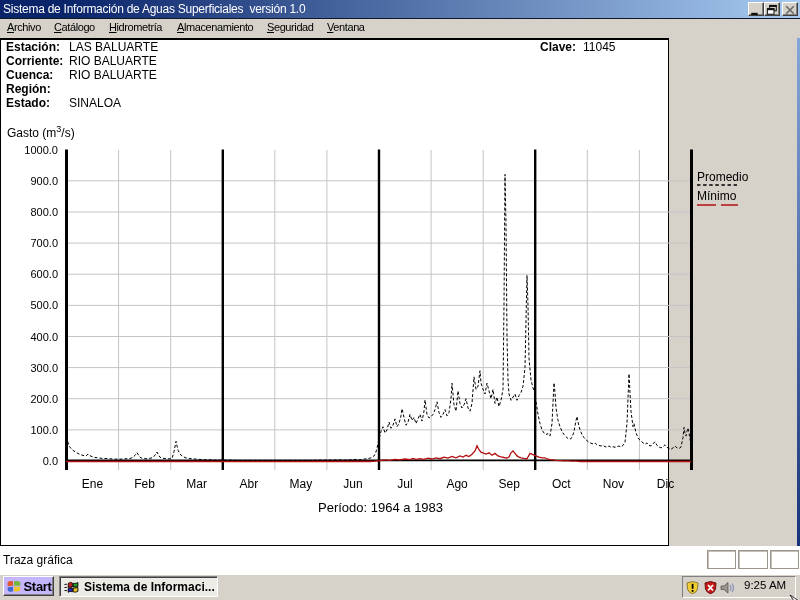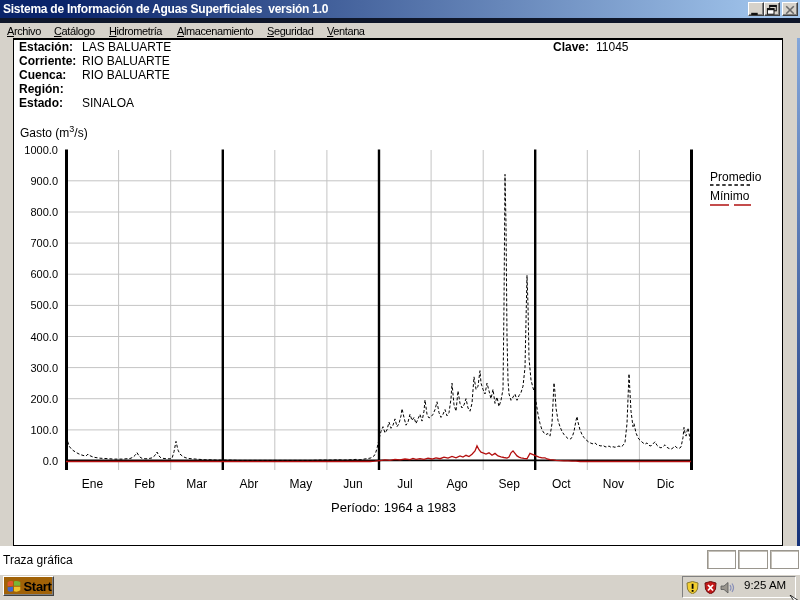--- a/index.html
+++ b/index.html
@@ -1,29 +1,29 @@
 <!DOCTYPE html>
 <html><head><meta charset="utf-8"><title>SIAS</title><style>
 *{margin:0;padding:0;box-sizing:border-box}
 html,body{width:800px;height:600px;overflow:hidden;font-family:"Liberation Sans",sans-serif}
 .screen{position:relative;width:800px;height:600px;background:#d6d2ca}
 .abs{position:absolute}
-.titlebar{left:0;top:0;width:800px;height:18px;background:linear-gradient(90deg,#0a246a 0%,#0a246a 8%,#a6caf0 100%);color:#fff;font-weight:bold;font-size:12px;letter-spacing:-0.25px;line-height:18px}
+.titlebar{left:0;top:0;width:800px;height:18px;background:linear-gradient(90deg,#0a246a 0%,#0a246a 8%,#a6caf0 100%);color:#fff;font-weight:normal;font-size:12px;letter-spacing:-0.25px;line-height:18px}
 .tbtxt{position:absolute;left:3px;top:0;white-space:pre}
 .wbtn{position:absolute;top:2px;width:16px;height:14px;background:#d6d2ca;border-top:1px solid #fff;border-left:1px solid #fff;border-right:1px solid #404040;border-bottom:1px solid #404040;box-shadow:inset -1px -1px 0 #808080}
-.menubar{left:0;top:18px;width:800px;height:20px;background:#d6d2ca;border-top:5px solid #0f172a;font-size:11px;letter-spacing:-0.4px;color:#000}
+.menubar{left:0;top:18px;width:800px;height:20px;background:#d6d2ca;border-top:1px solid #0f172a;font-size:11px;letter-spacing:-0.4px;color:#000}
 .mi{position:absolute;top:2px}
 .mi u{text-decoration:underline}
-.content{left:13px;top:38px;width:770px;height:508px;background:#fff;border:1px solid #000;border-top-width:2px;border-right-width:1.5px;font-size:12px;color:#000}
+.content{left:0;top:38px;width:669px;height:508px;background:#fff;border:1px solid #000;border-top-width:2px;border-right-width:1.5px;font-size:12px;color:#000}
 .strip{left:797px;top:38px;width:3px;height:508px;background:linear-gradient(#84a7da,#16337a)}
 .lbl{font-weight:bold}
 .statusbar{left:0;top:546px;width:800px;height:28px;background:#ffffff;font-size:12px}
 .sbox{position:absolute;top:4px;height:19px;border:1px solid #9a968e;box-shadow:inset 1px 1px 0 #c4c0b8}
 .taskbar{left:0;top:574px;width:800px;height:26px;background:#d6d2ca;border-top:1.5px solid #fff}
-.startbtn{position:absolute;left:3px;top:1px;width:51px;height:20px;background:#a16207;border-top:1px solid #fff;border-left:1px solid #fff;border-right:1px solid #404040;border-bottom:1px solid #404040;box-shadow:inset -1px -1px 0 #808080;font-weight:bold;font-size:13px;white-space:nowrap}
+.startbtn{position:absolute;left:3px;top:1px;width:51px;height:20px;background:#c4b5fd;border-top:1px solid #fff;border-left:1px solid #fff;border-right:1px solid #404040;border-bottom:1px solid #404040;box-shadow:inset -1px -1px 0 #808080;font-weight:bold;font-size:13px;white-space:nowrap}
 .taskbtn{position:absolute;left:59px;top:1px;width:159px;height:21px;background:#edebe5;border-top:1px solid #808080;border-left:1px solid #808080;border-right:1px solid #fff;border-bottom:1px solid #fff;box-shadow:inset 1px 1px 0 #404040;font-weight:bold;font-size:12px;white-space:nowrap;overflow:hidden}
 .tray{position:absolute;left:682px;top:0.5px;width:114px;height:22px;border-top:1px solid #808080;border-left:1px solid #808080;border-right:1px solid #fff;border-bottom:1px solid #fff;font-size:11.5px}
 </style></head>
 <body>
 <div class="screen">
 
   <div class="abs titlebar">
     <span class="tbtxt">Sistema de Información de Aguas Superficiales  versión 1.0</span>
     <span class="wbtn" style="right:36px"><svg width="14" height="12">
           <rect x="2.2" y="8.8" width="6.5" height="2.2" fill="#111"></rect>
@@ -136,20 +136,30 @@
   <div class="abs taskbar">
     <span class="startbtn">
         <svg style="position:absolute;left:1.5px;top:2px" width="16" height="15" viewBox="0 0 16 15">
           <path d="M1.6 3.4 C3.2 1.9 5.2 1.6 7 2.4 L7 6.8 L1.6 7.2 Z" fill="#e1572e"></path>
           <path d="M8 2.4 C9.8 1.7 12.2 1.9 14.3 3.1 L14.3 6.8 L8 6.8 Z" fill="#78b637"></path>
           <path d="M1.6 8.2 L7 7.8 L7 12.2 C5.2 13 3.2 12.8 1.8 11.7 Z" fill="#3f68cf"></path>
           <path d="M8 7.8 L14.3 7.8 L14.3 11.3 C12.2 12.8 9.8 13 8 12.2 Z" fill="#efc32c"></path>
         </svg>
         <span style="position:absolute;left:19.5px;top:2px;letter-spacing:-0.3px">Start</span>
       </span>
+    <span class="taskbtn">
+        <svg style="position:absolute;left:4px;top:2.5px" width="16" height="15" viewBox="0 0 16 15">
+          <path d="M0.5 4.5 L2.8 4.2 M0.5 7.5 L2.8 7.4 M0.5 10.5 L2.8 10.6" stroke="#000" stroke-width="1"></path>
+          <path d="M4.2 3.6 C5.8 2.2 7.2 2.2 8.3 3 L8.3 7 L4.2 7.4 Z" fill="#cf2020" stroke="#000" stroke-width="0.9"></path>
+          <path d="M9.2 3.2 C10.6 3.6 12.4 3.4 13.9 2.6 L13.9 6.6 L9.2 7 Z" fill="#1fa11f" stroke="#000" stroke-width="0.9"></path>
+          <path d="M4.2 8.4 L8.3 8 L8.3 11.9 C7 11.2 5.6 11.3 4.2 12.3 Z" fill="#2424cf" stroke="#000" stroke-width="0.9"></path>
+          <path d="M9.2 8 L13.9 7.6 L13.9 11.2 C12.3 12.2 10.5 12.4 9.2 11.7 Z" fill="#e7c41f" stroke="#000" stroke-width="0.9"></path>
+        </svg>
+        <span style="position:absolute;left:24px;top:2.5px">Sistema de Informaci...</span>
+      </span>
     <span class="tray">
       <svg style="position:absolute;left:3px;top:4px" width="13" height="13" viewBox="0 0 13 13">
           <path d="M6.5 0.5 L12 2 L11.5 8 Q10.5 11.5 6.5 12.8 Q2.5 11.5 1.5 8 L1 2 Z" fill="#f2ce30" stroke="#8a7a30" stroke-width="1"></path>
           <rect x="5.7" y="2.8" width="1.8" height="5" fill="#000"></rect>
           <rect x="5.7" y="9" width="1.8" height="1.8" fill="#000"></rect>
         </svg>
       <svg style="position:absolute;left:21px;top:4px" width="13" height="13" viewBox="0 0 13 13">
           <path d="M6.5 0.5 L12 2 L11.5 8 Q10.5 11.5 6.5 12.8 Q2.5 11.5 1.5 8 L1 2 Z" fill="#c41818" stroke="#6a1010" stroke-width="1"></path>
           <path d="M4 4 L9 9.5 M9 4 L4 9.5" stroke="#fff" stroke-width="1.8"></path>
         </svg>

